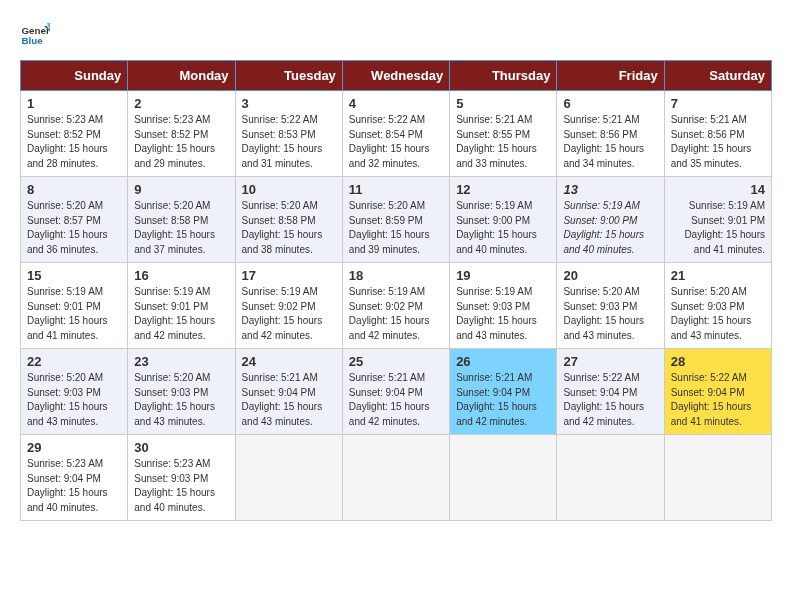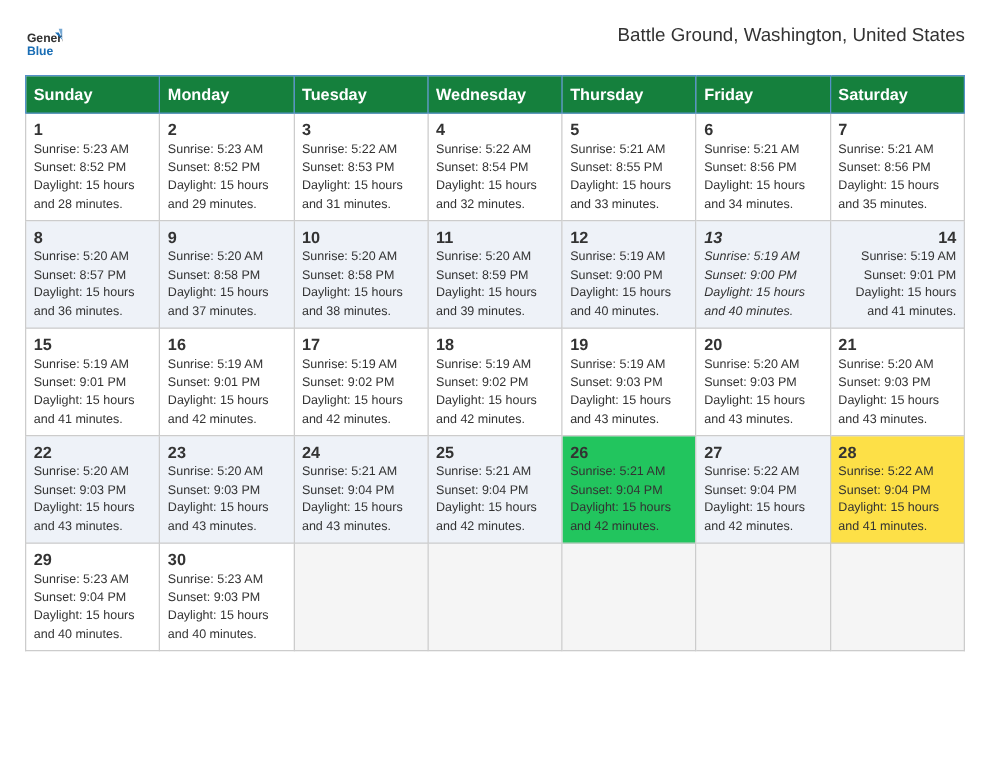--- a/index.html
+++ b/index.html
@@ -36,26 +36,26 @@
     .calendar-subtitle {
       font-size: 15px;
       color: #333;
     }
     .calendar {
       width: 100%;
       border-collapse: collapse;
       border: 1px solid #ccc;
     }
     .calendar th {
-      background: #15803d;
+      background: #7f1d1d;
       color: #fff;
       font-size: 13px;
       font-weight: bold;
       padding: 7px 6px;
-      text-align: left;
+      text-align: right;
       border: 1px solid #5590c8;
     }
     .calendar td {
       vertical-align: top;
       padding: 5px 6px;
       border: 1px solid #ccc;
       font-size: 10.5px;
       color: #333;
       background: #fff;
       width: calc(100% / 7);
@@ -85,21 +85,20 @@
 <div class="header-area">
   <div class="logo">
     <svg class="logo-icon" viewBox="0 0 40 40" xmlns="http://www.w3.org/2000/svg">
       <text x="2" y="18" font-size="13" font-weight="bold" fill="#333">General</text>
       <text x="2" y="32" font-size="13" font-weight="bold" fill="#1a6eb5">Blue</text>
       <polygon points="32,8 40,16 36,8" fill="#1a6eb5"></polygon>
       <polygon points="36,4 40,16 40,4" fill="#1a6eb5" opacity="0.6"></polygon>
     </svg>
   </div>
   <div class="title-area">
-    <div class="calendar-subtitle">Battle Ground, Washington, United States</div>
   </div>
 </div>
 
 <table class="calendar">
   <thead>
     <tr>
     <th>Sunday</th>
         <th>Monday</th>
         <th>Tuesday</th>
         <th>Wednesday</th>
@@ -209,21 +208,21 @@
           <div class="day-info">Sunrise: 5:20 AM<br>Sunset: 9:03 PM<br>Daylight: 15 hours and 43 minutes.</div>
         </td>
         <td style="background: rgb(238, 242, 248);">
           <div class="day-number">24</div>
           <div class="day-info">Sunrise: 5:21 AM<br>Sunset: 9:04 PM<br>Daylight: 15 hours and 43 minutes.</div>
         </td>
         <td style="background: rgb(238, 242, 248);">
           <div class="day-number">25</div>
           <div class="day-info">Sunrise: 5:21 AM<br>Sunset: 9:04 PM<br>Daylight: 15 hours and 42 minutes.</div>
         </td>
-        <td style="background: #22c55e;">
+        <td style="background: #7dd3fc;">
           <div class="day-number">26</div>
           <div class="day-info">Sunrise: 5:21 AM<br>Sunset: 9:04 PM<br>Daylight: 15 hours and 42 minutes.</div>
         </td>
         <td style="background: rgb(238, 242, 248);">
           <div class="day-number">27</div>
           <div class="day-info">Sunrise: 5:22 AM<br>Sunset: 9:04 PM<br>Daylight: 15 hours and 42 minutes.</div>
         </td>
         <td style="background: #fde047;">
           <div class="day-number">28</div>
           <div class="day-info">Sunrise: 5:22 AM<br>Sunset: 9:04 PM<br>Daylight: 15 hours and 41 minutes.</div>

